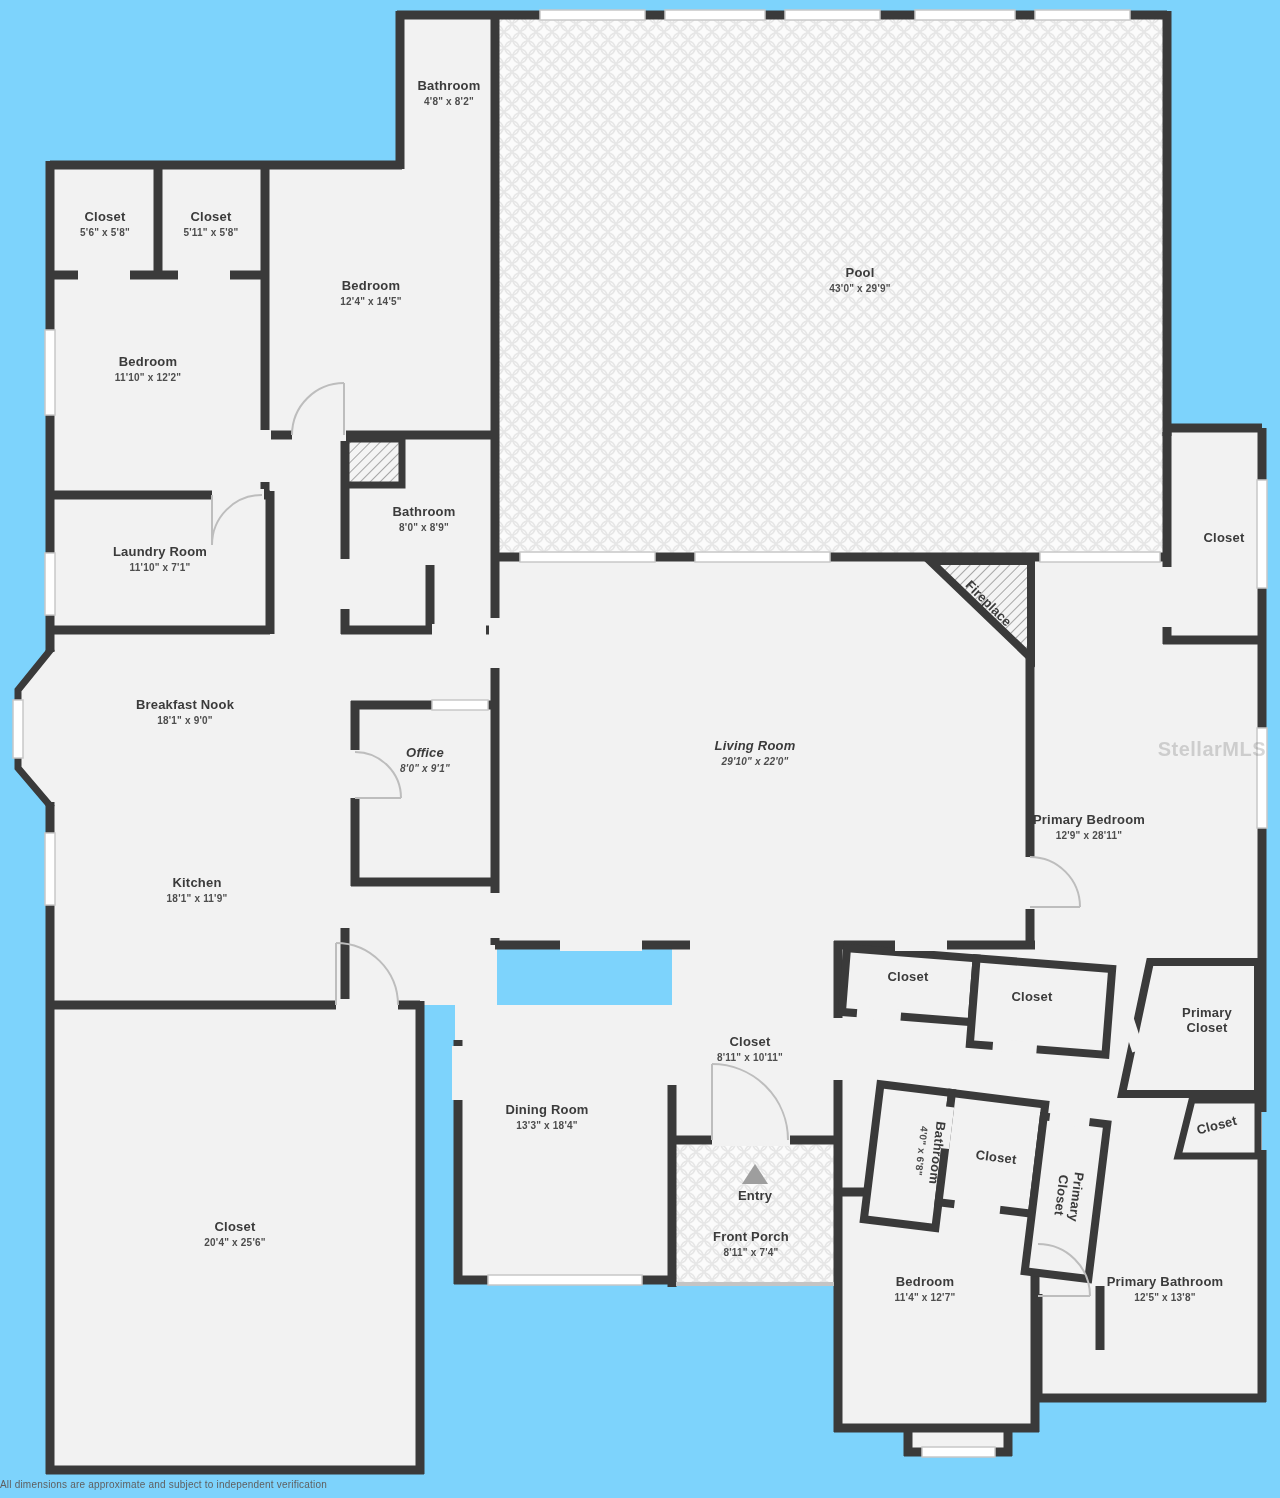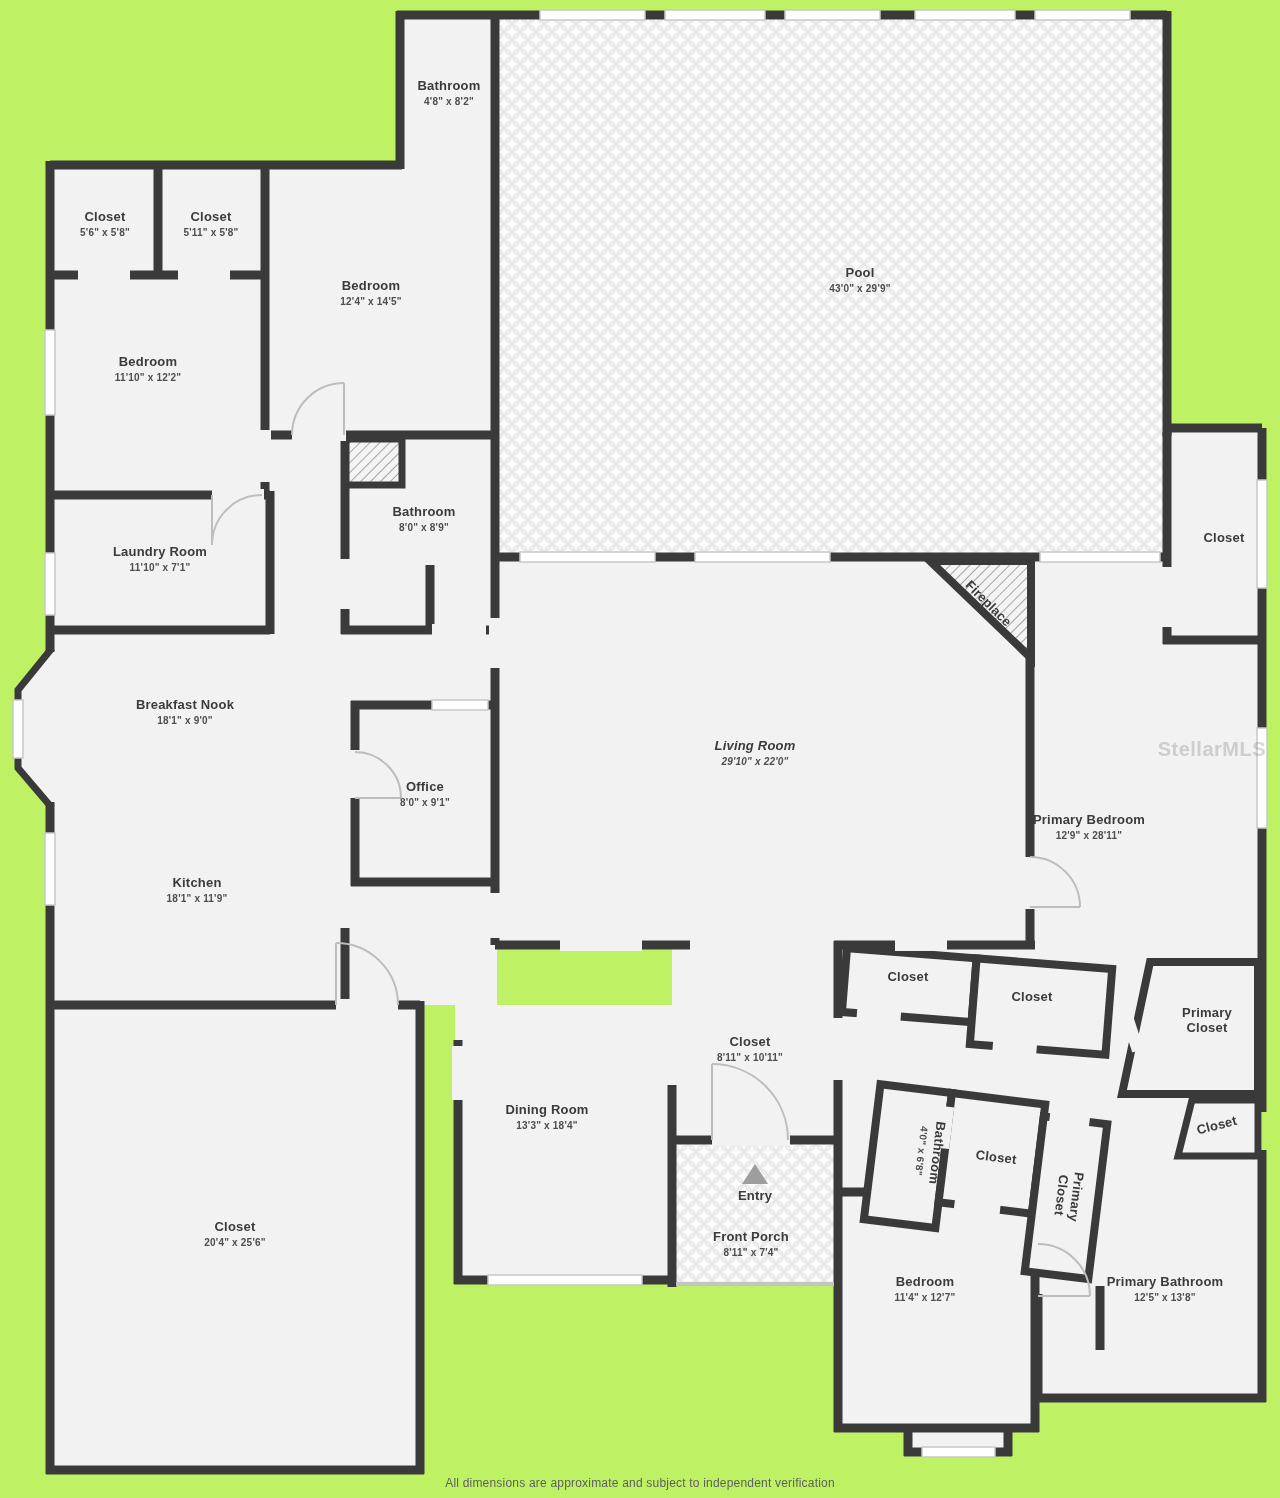--- a/index.html
+++ b/index.html
@@ -1,34 +1,34 @@
 <!DOCTYPE html>
 <html><head>
 <meta charset="utf-8">
 <style>
   html,body{margin:0;padding:0;background:#ffffff;}
   #stage{
-    position:relative;width:1280px;height:1498px;background:#bef264;overflow:hidden;
+    position:relative;width:1280px;height:1498px;background:#7dd3fc;overflow:hidden;
     font-family:"Liberation Sans", sans-serif;
   }
   #plan-svg{position:absolute;left:0;top:0;}
   .room-label{
     position:absolute;text-align:center;color:#3b3b3b;line-height:1.3;
     pointer-events:none;white-space:nowrap;z-index:5;
   }
   .rname{font-weight:700;font-size:13px;letter-spacing:.2px;}
   .rname.stack{white-space:normal;width:72px;margin:0 auto;line-height:1.15;}
   .rdims{font-weight:700;font-size:10px;color:#4d4d4d;letter-spacing:.2px;}
   #watermark{
     position:absolute;color:rgba(110,110,110,.28);font-weight:700;font-size:20px;
     right:14px;top:738px;z-index:4;letter-spacing:.5px;
   }
   #disclaimer{
-    position:absolute;left:0;right:0;bottom:8px;text-align:center;
-    font-size:12px;color:#5f5f5f;z-index:4;letter-spacing:.2px;
+    position:absolute;left:0;right:0;bottom:8px;
+    font-size:10px;color:#5f5f5f;z-index:4;letter-spacing:.2px;
   }
 </style>
 </head>
 <body>
 
 <div id="stage">
 
 <svg id="plan-svg" width="1280" height="1498" viewBox="0 0 1280 1498">
   <defs>
     <pattern id="dots" width="16" height="16" patternUnits="userSpaceOnUse">
@@ -239,21 +239,21 @@
         <div class="rname">Laundry Room</div>
         <div class="rdims">11'10" x 7'1"</div>
       </div>
       <div class="room-label" style="left: 1224px; top: 538px; transform: translate(-50%, -50%) rotate(0deg);">
         <div class="rname">Closet</div>
       </div>
       <div class="room-label" style="left: 185px; top: 712px; transform: translate(-50%, -50%) rotate(0deg);">
         <div class="rname">Breakfast Nook</div>
         <div class="rdims">18'1" x 9'0"</div>
       </div>
-      <div class="room-label" style="left: 425px; top: 794px; transform: translate(-50%, -50%) rotate(0deg);">
+      <div class="room-label" style="left: 425px; top: 760px; transform: translate(-50%, -50%) rotate(0deg); font-style: italic;">
         <div class="rname">Office</div>
         <div class="rdims">8'0" x 9'1"</div>
       </div>
       <div class="room-label" style="left: 197px; top: 890px; transform: translate(-50%, -50%) rotate(0deg);">
         <div class="rname">Kitchen</div>
         <div class="rdims">18'1" x 11'9"</div>
       </div>
       <div class="room-label" style="left: 755px; top: 753px; transform: translate(-50%, -50%) rotate(0deg); font-style: italic;">
         <div class="rname">Living Room</div>
         <div class="rdims">29'10" x 22'0"</div>

